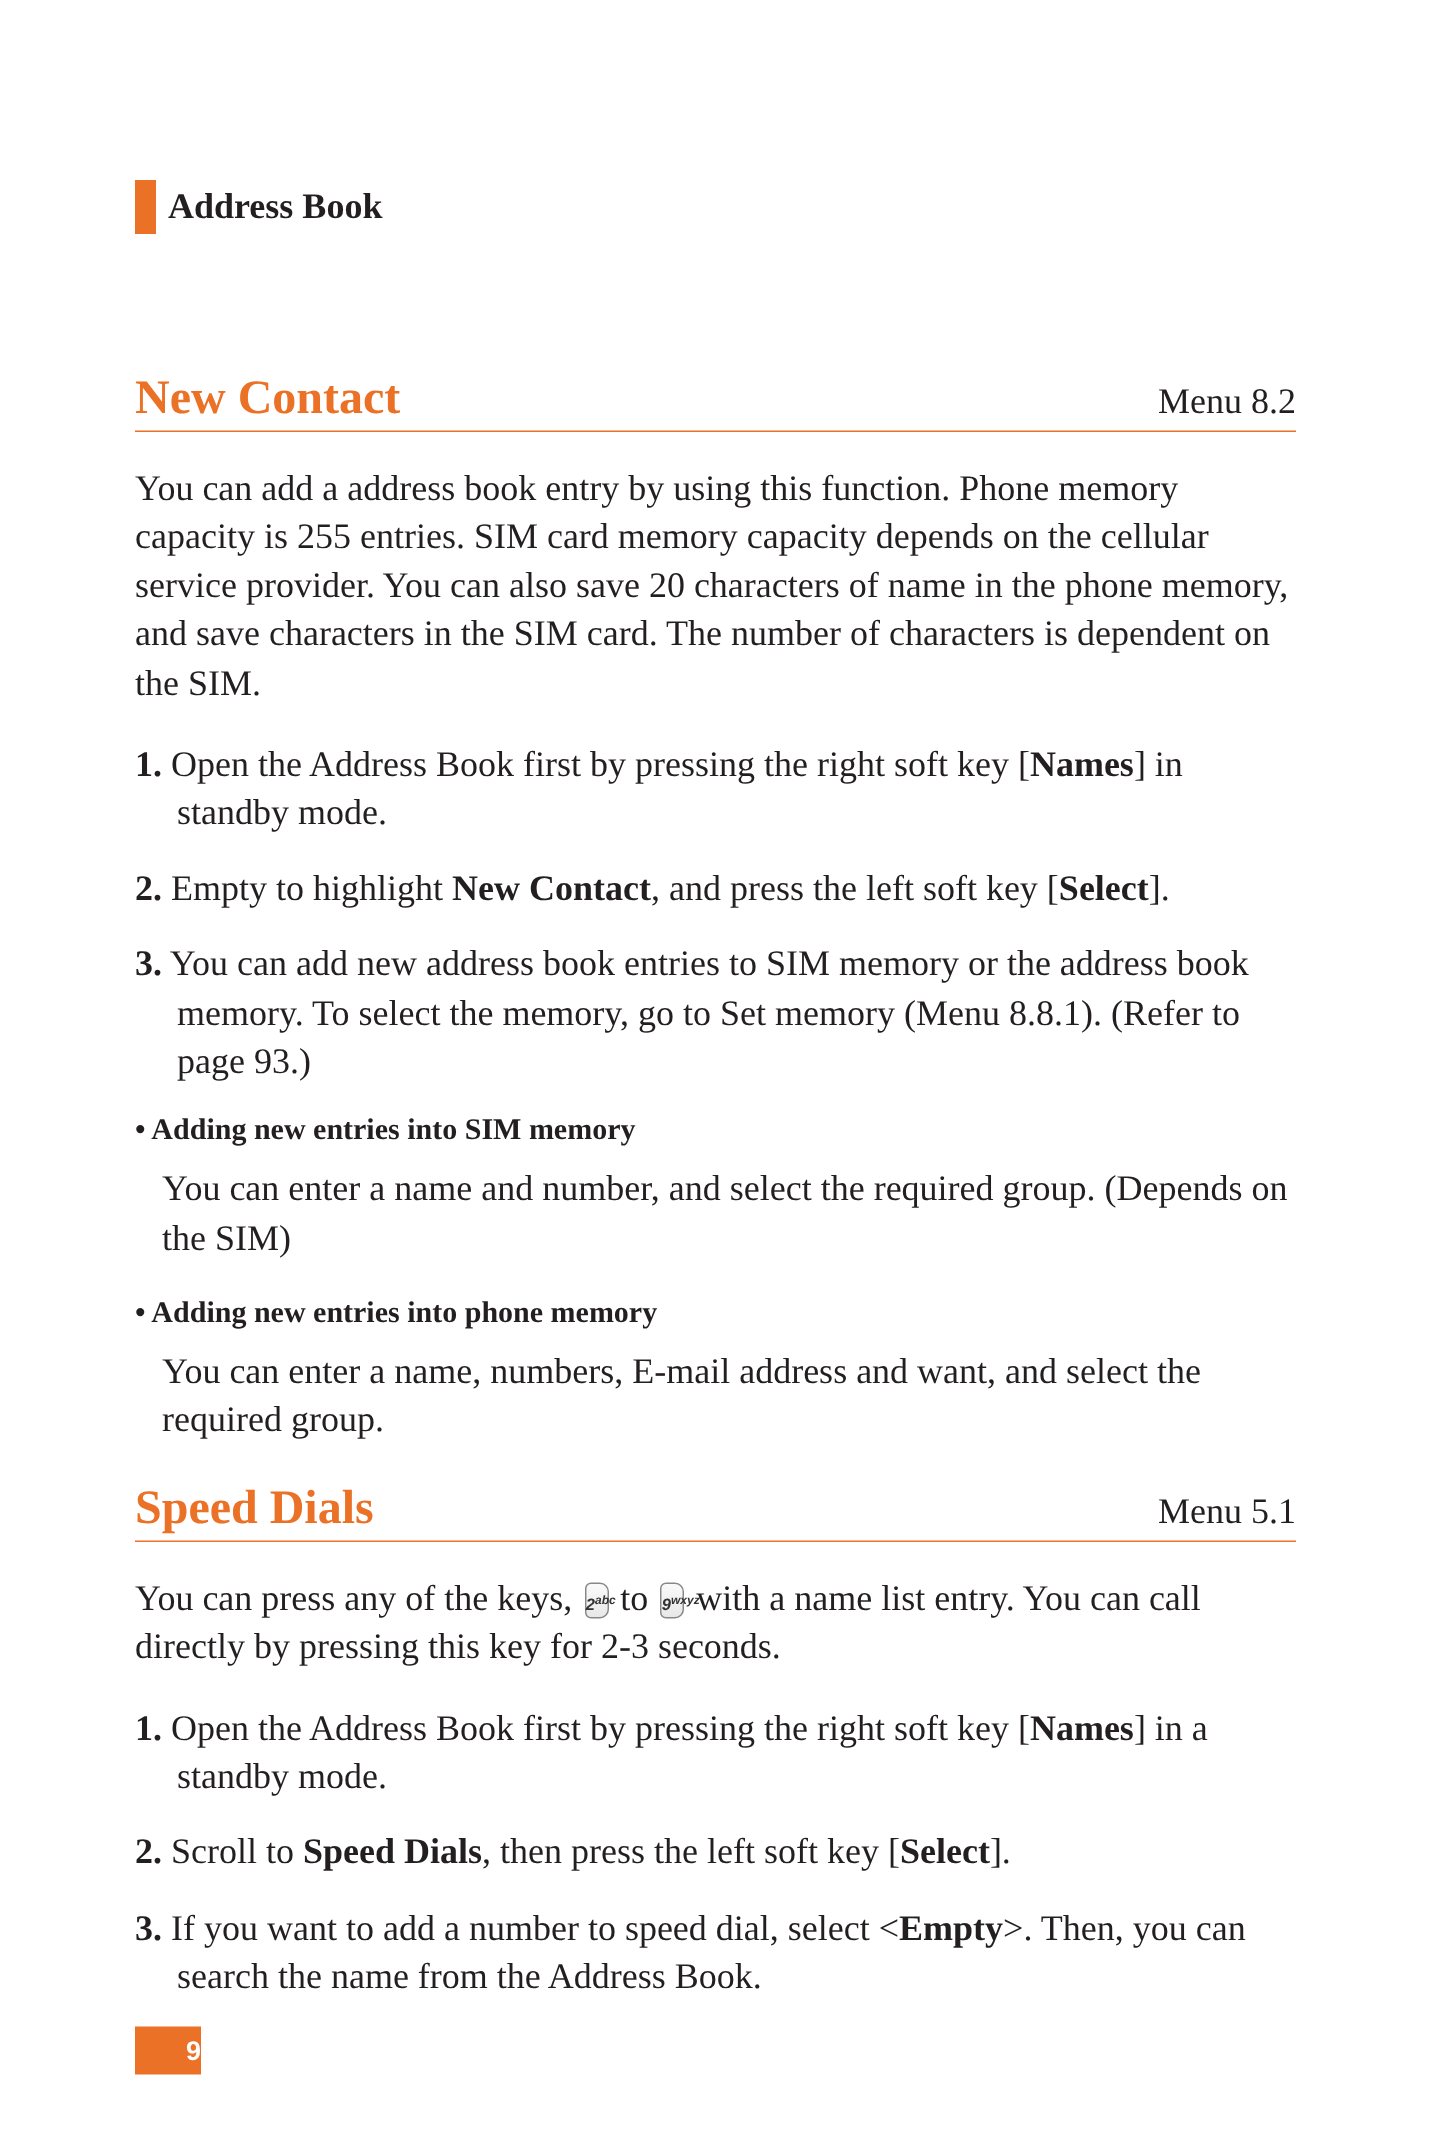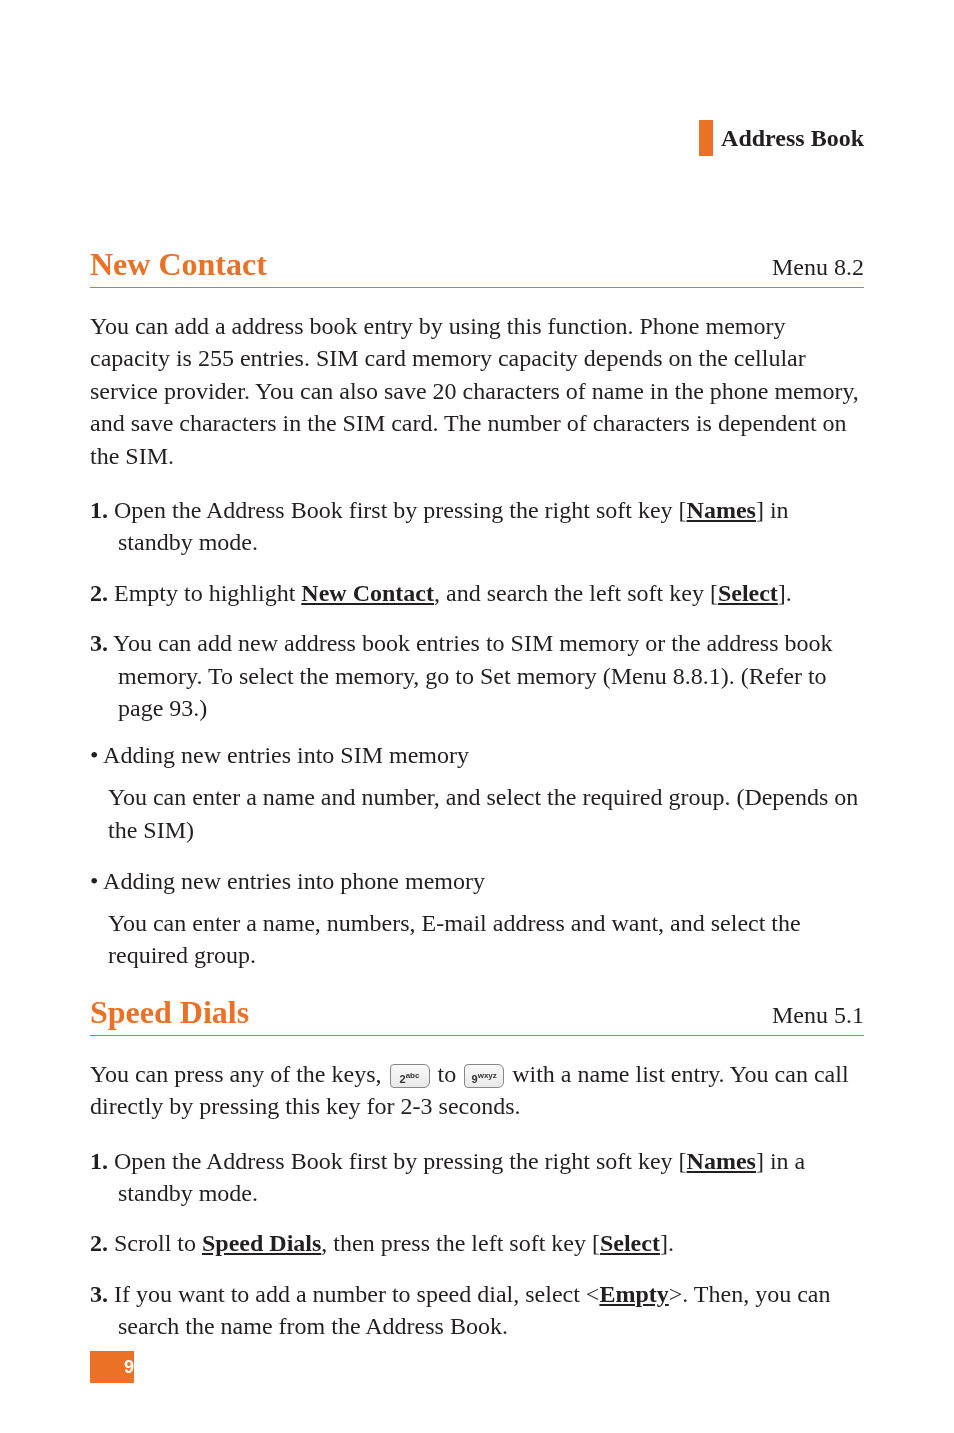--- a/index.html
+++ b/index.html
@@ -1,15 +1,15 @@
 <!DOCTYPE html>
 <html><head>
 <meta charset="utf-8">
 <style>
-  * { box-sizing: border-box; margin: 0; padding: 0; justify-content: flex-end; }
+  * { box-sizing: border-box; margin: 0; padding: 0; }
   body {
     width: 954px;
     height: 1433px;
     background: #ffffff;
     font-family: "Times New Roman", Times, serif;
     color: #231f20;
     position: relative;
     padding: 120px 90px 60px 90px;
   }
   .chapter-header {
@@ -52,24 +52,24 @@
     text-align: left;
   }
   .list-item {
     font-size: 24px;
     line-height: 1.35;
     margin-bottom: 18px;
     padding-left: 28px;
     text-indent: -28px;
   }
   .list-num { font-weight: bold; }
-  .bold { font-weight: bold; text-decoration: underline; }
+  .bold { font-weight: bold; }
   .bullet-heading {
-    font-size: 24px;
-    font-weight: normal;
+    font-size: 20px;
+    font-weight: bold;
     margin-bottom: 12px;
   }
   .nested-body {
     font-size: 24px;
     line-height: 1.35;
     margin-bottom: 22px;
     padding-left: 18px;
   }
   .page-number {
     position: absolute;
@@ -83,33 +83,34 @@
     font-weight: bold;
     font-size: 18px;
     display: flex;
     align-items: center;
     justify-content: center;
     padding-left: 44px;
   }
   .key-icon {
     display: inline-block;
     vertical-align: middle;
-    width: 40px;
+    width: 16px;
     height: 24px;
     border: 1px solid #888;
     border-radius: 4px 6px 6px 4px;
     background: linear-gradient(#fafafa, #e8e8e8);
     font-family: Arial, sans-serif;
     font-size: 11px;
     font-weight: bold;
     color: #333;
     text-align: center;
     line-height: 22px;
     margin: 0 2px;
     position: relative;
+    font-style: italic;
   }
   .key-icon .sup { font-size: 8px; vertical-align: super; }
 </style>
 </head>
 <body>
 
 <div class="chapter-header">
   <div class="orange-tab"></div>
   <div class="chapter-title">Address Book</div>
 </div>
@@ -119,21 +120,21 @@
   <span class="menu-ref">Menu 8.2</span>
 </div>
 
 <p class="body-text">You can add a address book entry by using this function. Phone memory capacity is 255 entries. SIM card memory capacity depends on the cellular service provider. You can also save 20 characters of name in the phone memory, and save characters in the SIM card. The number of characters is dependent on the SIM.</p>
 
 <p class="list-item">
   <span class="list-num">1.</span><span> Open the Address Book first by pressing the right soft key [</span><span class="bold">Names</span><span>] in standby mode.</span>
 </p>
 
 <p class="list-item">
-  <span class="list-num">2.</span><span> Empty to highlight </span><span class="bold">New Contact</span><span>, and search the left soft key [</span><span class="bold">Select</span><span>].</span>
+  <span class="list-num">2.</span><span> Empty to highlight </span><span class="bold">New Contact</span><span>, and press the left soft key [</span><span class="bold">Select</span><span>].</span>
 </p>
 
 <p class="list-item">
   <span class="list-num">3.</span><span> You can add new address book entries to SIM memory or the address book memory. To select the memory, go to Set memory (Menu 8.8.1). (Refer to page 93.)</span>
 </p>
 
 <p class="bullet-heading">• Adding new entries into SIM memory</p>
 <p class="nested-body">You can enter a name and number, and select the required group. (Depends on the SIM)</p>
 
 <p class="bullet-heading">• Adding new entries into phone memory</p>

